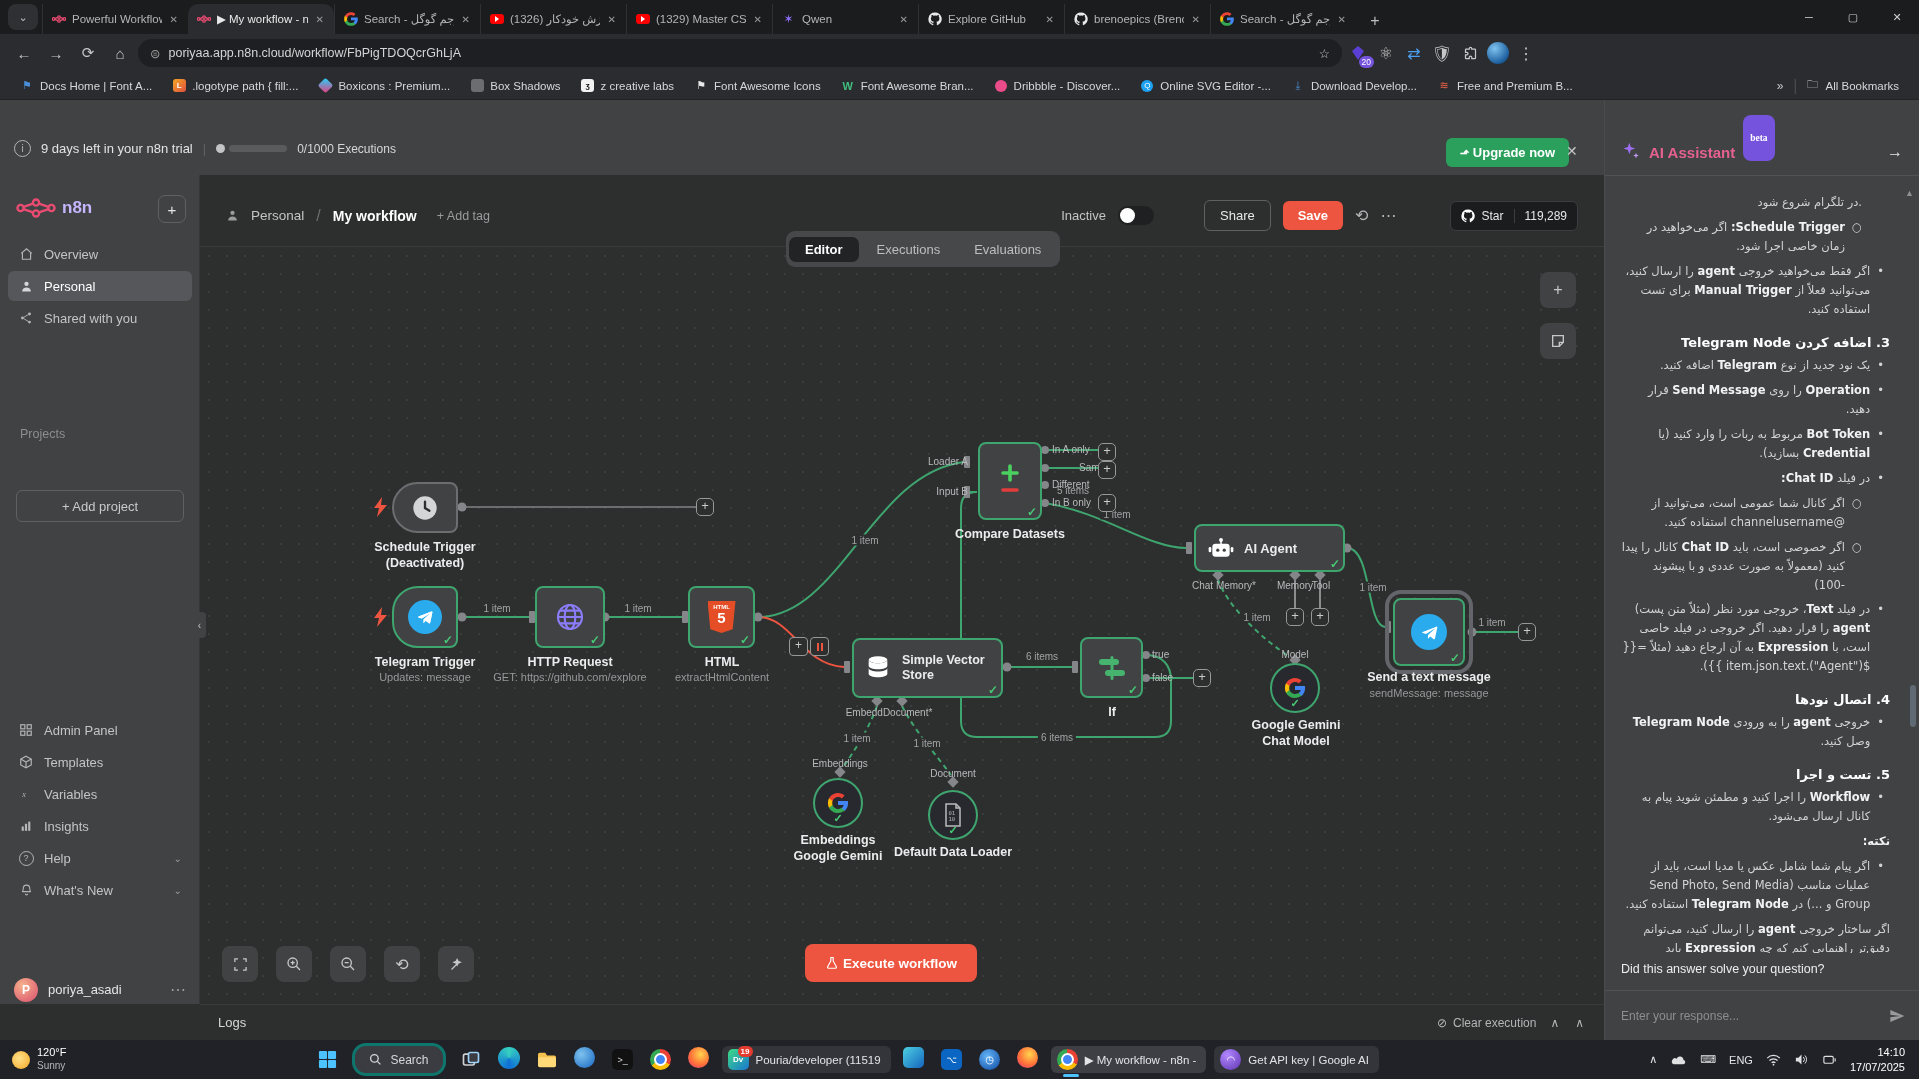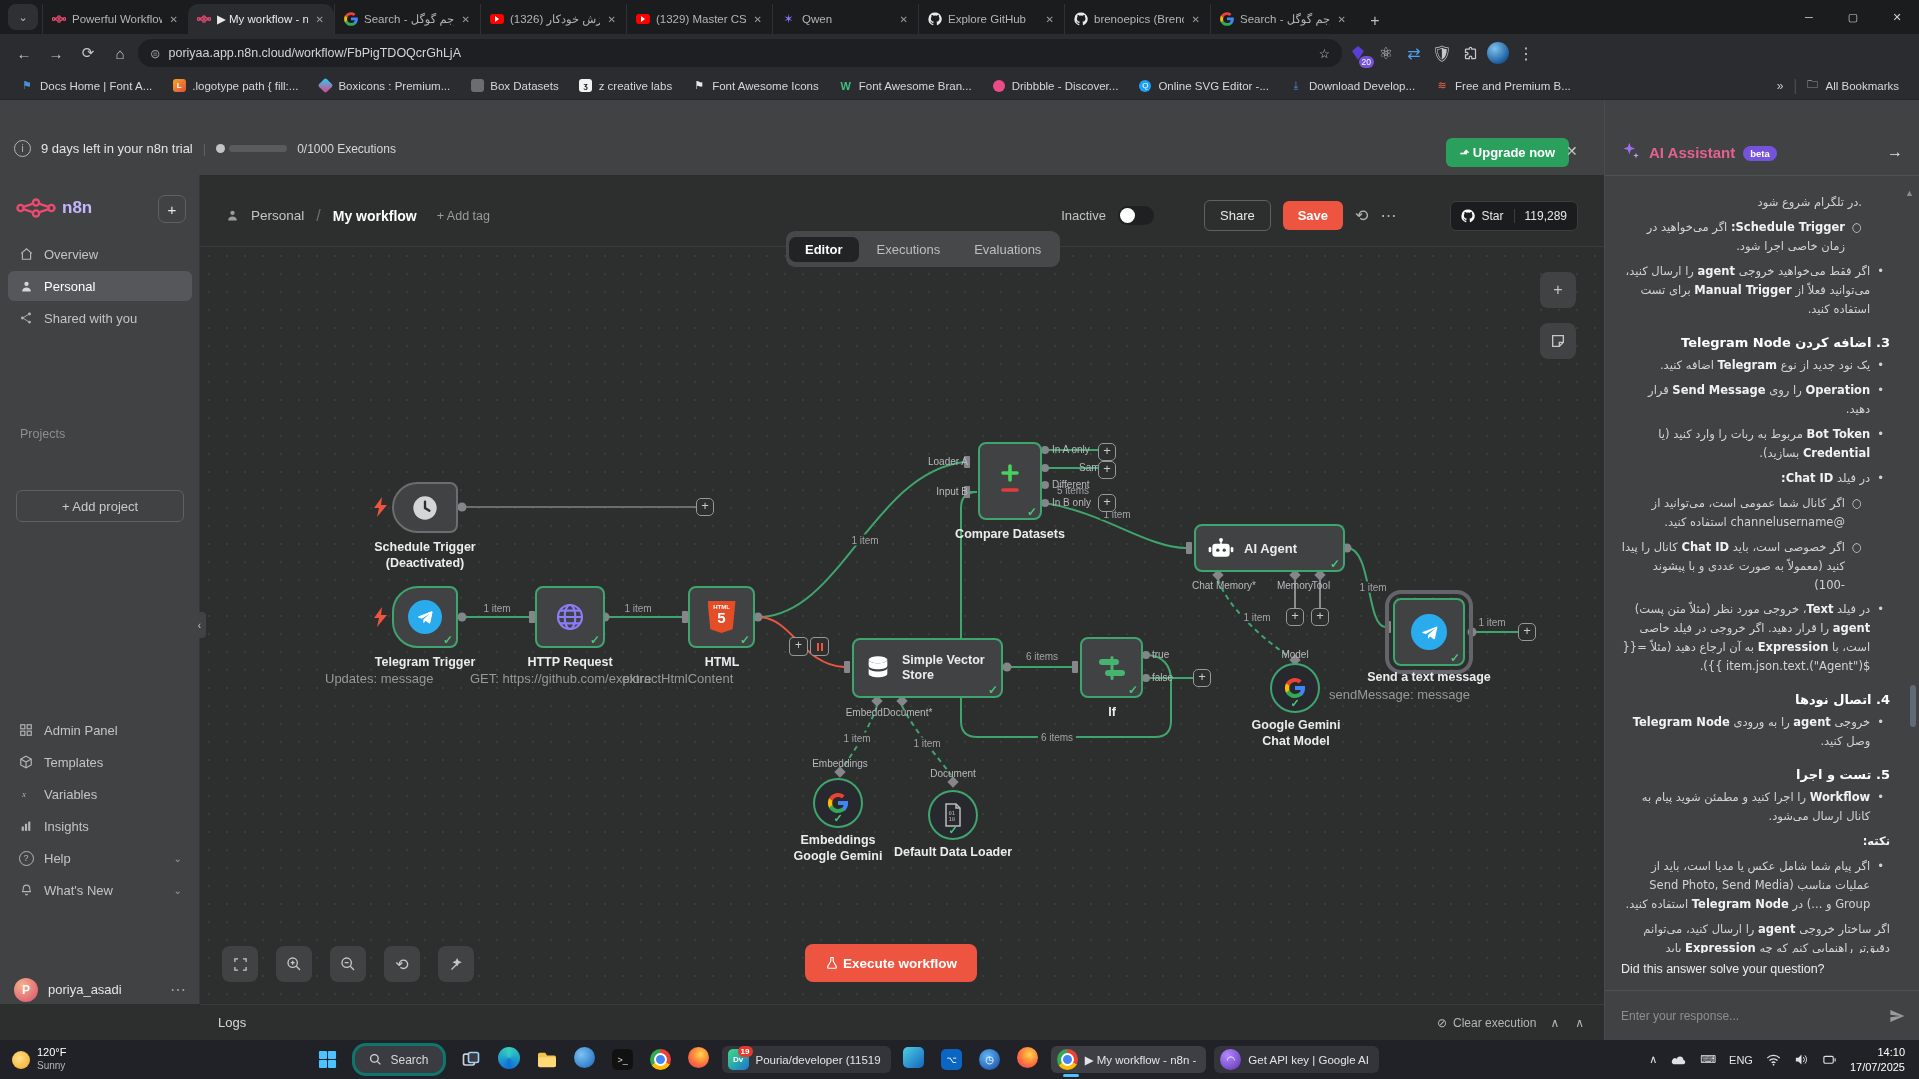--- a/index.html
+++ b/index.html
@@ -52,36 +52,36 @@
   .canvas{position:absolute;left:200px;top:175px;width:1404px;height:829px;background:#2d2e2e;
           background-image:radial-gradient(#3b3c3c 1.2px,transparent 1.3px);background-size:18px 18px;z-index:1;}
   .node{position:absolute;background:#414244;border:2px solid #3fa56f;border-radius:8px;box-sizing:border-box;
         display:flex;align-items:center;justify-content:center;z-index:3;}
   .trigger{border-radius:26px 8px 8px 26px;}
   .node .check{position:absolute;right:3px;bottom:-1px;color:#46c974;font-size:12px;font-weight:bold;}
   .circlenode{position:absolute;width:50px;height:50px;border-radius:50%;background:#27292e;border:2px solid #3fa56f;
               box-sizing:border-box;display:flex;align-items:center;justify-content:center;z-index:3;}
   .circlenode .check{position:absolute;left:50%;transform:translateX(-50%);bottom:1px;color:#46c974;font-size:11px;font-weight:bold;}
   .nlabel{position:absolute;text-align:center;color:#ececee;font-size:12.5px;font-weight:bold;z-index:3;width:170px;transform:translateX(-50%);line-height:1.25;}
-  .nsub{position:absolute;text-align:left;color:#97989a;font-size:13px;z-index:3;width:200px;transform:translateX(-50%);}
+  .nsub{position:absolute;text-align:center;color:#97989a;font-size:11px;z-index:3;width:200px;transform:translateX(-50%);}
   .plabel{position:absolute;font-size:10px;color:#b9babc;z-index:3;white-space:nowrap;}
   .ilabel{position:absolute;font-size:10px;color:#a2a3a5;background:#2d2e2e;padding:0 3px;z-index:2;transform:translate(-50%,-50%);white-space:nowrap;}
   .plusbox{position:absolute;width:18px;height:18px;border:1.6px solid #97989a;border-radius:5px;color:#c9cacb;font-size:13px;
            line-height:14px;text-align:center;background:#2d2e2e;z-index:3;box-sizing:border-box;}
   .cvbtn{position:absolute;width:36px;height:36px;background:#414244;border-radius:8px;color:#c6c7c9;display:flex;
          align-items:center;justify-content:center;font-size:16px;z-index:4;}
   .exec{position:absolute;left:805px;top:944px;width:172px;height:38px;background:#ee5540;border-radius:8px;color:#fff;
         font-size:13.5px;font-weight:bold;display:flex;align-items:center;justify-content:center;gap:4px;z-index:5;}
   .logsbar{position:absolute;left:200px;top:1004px;width:1404px;height:36px;background:#2d2e2e;border-top:1px solid #3a3b3c;
            display:flex;align-items:center;padding:0 18px;box-sizing:border-box;color:#d6d7d8;z-index:5;}
   
   .ai-panel{position:absolute;left:1604px;top:100px;width:315px;height:940px;background:#414244;border-left:1px solid #4a4b4d;box-sizing:border-box;z-index:6;}
   .ai-head{position:absolute;left:0;top:0;width:100%;height:76px;display:flex;align-items:flex-end;padding:0 16px 14px;box-sizing:border-box;gap:8px;border-bottom:1px solid #515254;}
   .ai-title{font-size:15px;font-weight:bold;color:#e5628f;}
-  .beta{background:#7553dd;color:#fff;font-size:9.5px;border-radius:8px;padding:2px 7px;font-weight:bold;}
+  .beta{background:#7553dd;color:#fff;font-size:9.5px;border-radius:8px;padding:18px 7px;font-weight:bold;font-family:Liberation Serif, serif;}
   .ai-content{position:absolute;left:0;top:77px;width:301px;height:776px;overflow:hidden;padding:10px 16px 0;box-sizing:border-box;
               direction:rtl;font-family:"DejaVu Sans",sans-serif;}
   .blk{color:#d2d3d5;font-size:11.5px;line-height:1.65;text-align:right;margin:6px 0;}
   .blk b{color:#f2f2f3;}
   .bh{font-size:13px;font-weight:bold;color:#fff;margin:16px 0 6px;text-align:right;}
   .li1{display:flex;gap:7px;padding-right:6px;}
   .li2{display:flex;gap:7px;padding-right:28px;}
   .mk{color:#d2d3d5;flex:0 0 auto;}
   .ai-question{position:absolute;left:16px;top:862px;width:280px;color:#ededee;font-size:12.5px;text-align:left;}
   .ai-inputrow{position:absolute;left:0;top:890px;width:100%;height:50px;border-top:1px solid #515254;display:flex;align-items:center;padding:0 14px;box-sizing:border-box;gap:8px;}
@@ -261,21 +261,21 @@
         <div class="bm">
           <span class="bm-ic">
             <span style="width:11px;height:11px;background:linear-gradient(135deg,#21d4fd,#e73c7e);transform:rotate(45deg);display:inline-block;border-radius:2px;"></span>
           </span>
           <span>Boxicons : Premium...</span>
         </div>
         <div class="bm">
           <span class="bm-ic">
             <span style="width:13px;height:13px;border-radius:3px;background:#6b6d70;color:#fff;font-size:8px;font-weight:bold;display:inline-flex;align-items:center;justify-content:center;"></span>
           </span>
-          <span>Box Datasets</span>
+          <span>Box Shadows</span>
         </div>
         <div class="bm">
           <span class="bm-ic">
             <span style="width:13px;height:13px;border-radius:3px;background:#f2f2f3;color:#111;font-size:8px;font-weight:bold;display:inline-flex;align-items:center;justify-content:center;">ʒ</span>
           </span>
           <span>z creative labs</span>
         </div>
         <div class="bm">
           <span class="bm-ic">
             <span style="color:#e8e9ea;">⚑</span>

